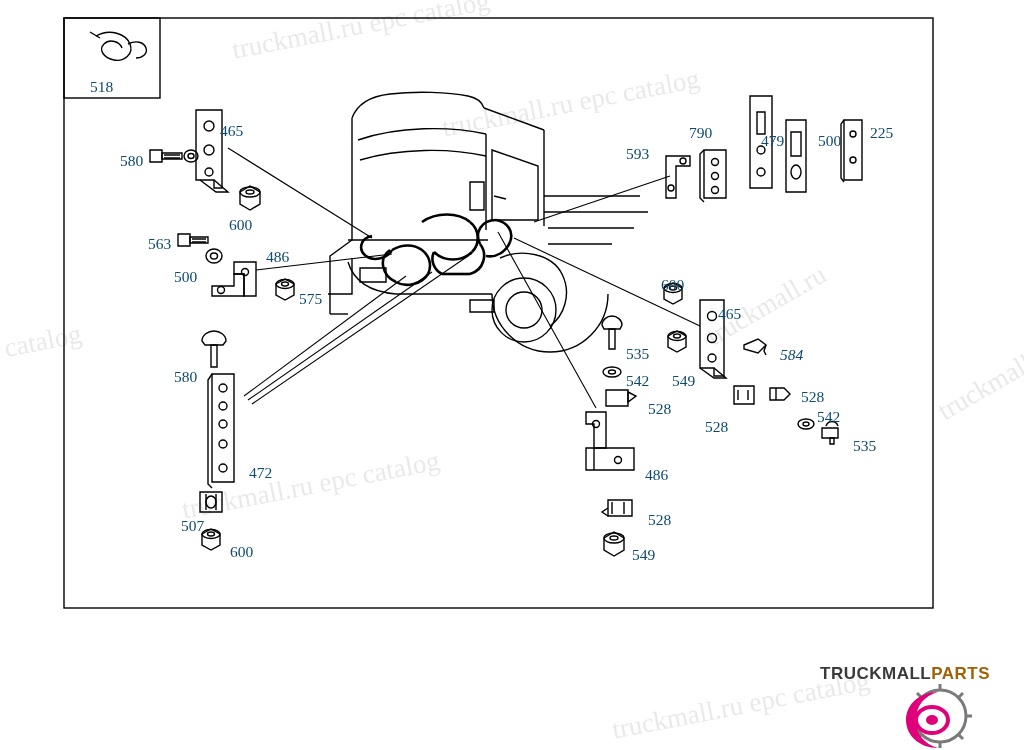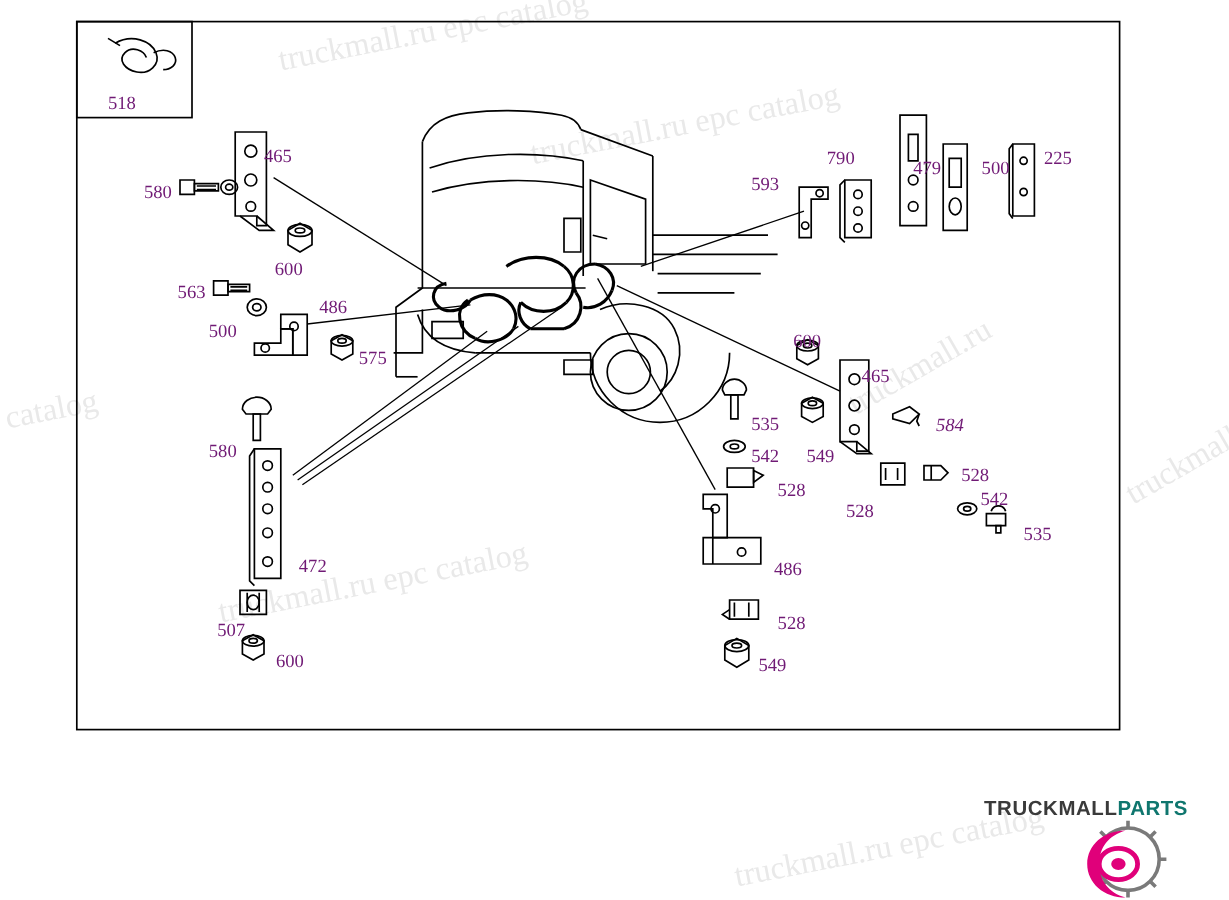--- a/index.html
+++ b/index.html
@@ -18,37 +18,37 @@
     color:#e9e9e9;
     font-size:27px;
     white-space:nowrap;
     user-select:none;
     pointer-events:none;
   }
   .label{
     position:absolute;
     font-family:"Liberation Serif", serif;
     font-size:15.5px;
-    color:#701a75;
+    color:#0c4a6e;
     white-space:nowrap;
   }
   .brandwrap{
     position:absolute;
     right:14px;bottom:8px;
     width:190px;height:80px;
   }
   .brandtext{
     position:absolute;left:0;top:2px;
     font-family:"Liberation Sans", sans-serif;
     font-size:17px;
     letter-spacing:.5px;
     font-weight:bold;
     color:#3a3a3a;
   }
-  .brandtext .pink{color:#0f766e;}
+  .brandtext .pink{color:#a16207;}
 </style>
 </head>
 <body>
 
 <div class="stage">
 
   <div id="wm-layer">
       <div class="wm" style="left: 230px; top: 10px; font-size: 27px; transform: rotate(-11deg);">truckmall.ru epc catalog</div>
       <div class="wm" style="left: 440px; top: 88px; font-size: 27px; transform: rotate(-11deg);">truckmall.ru epc catalog</div>
       <div class="wm" style="left: 700px; top: 290px; font-size: 27px; transform: rotate(-30deg);">truckmall.ru</div>

